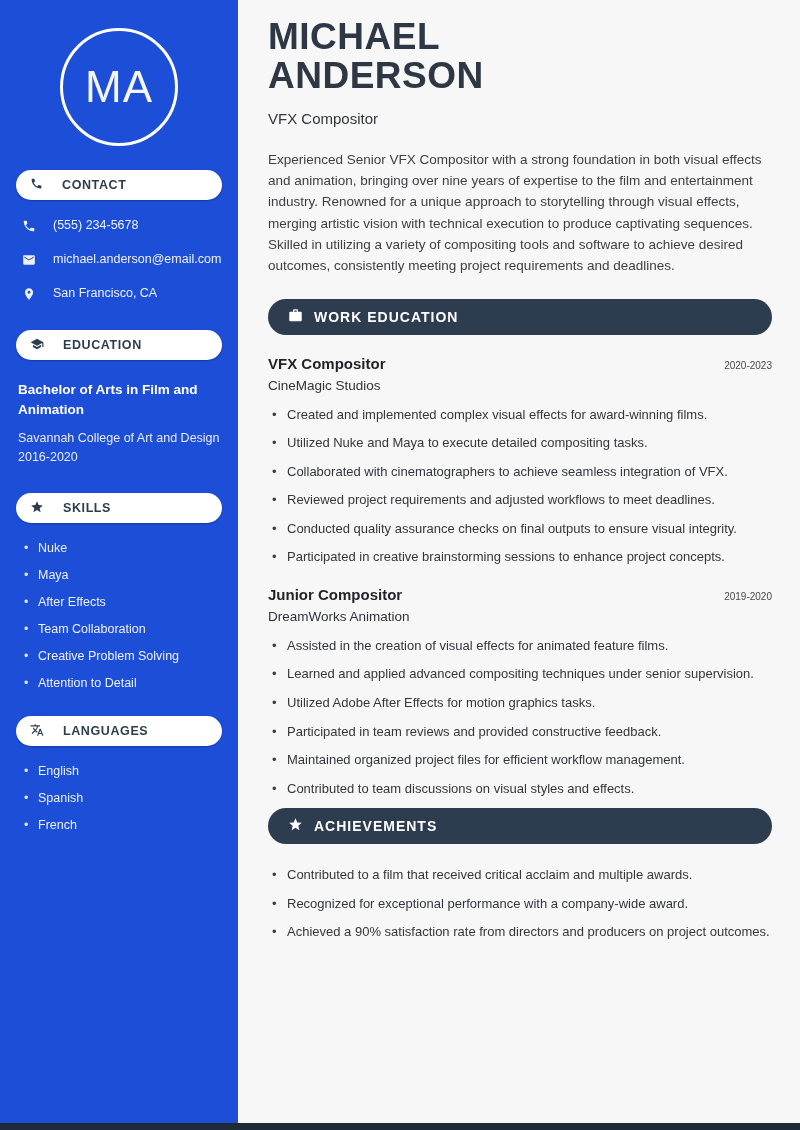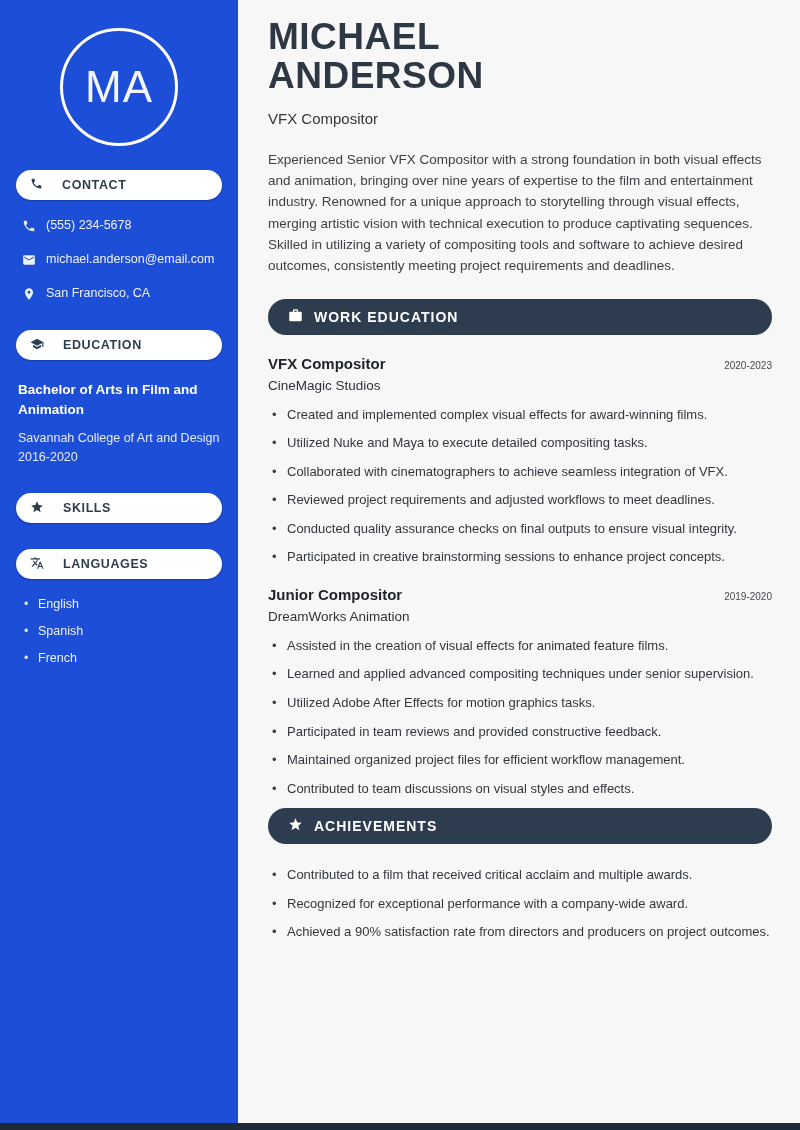--- a/index.html
+++ b/index.html
@@ -35,21 +35,21 @@
     border-radius: 16px;
     height: 30px;
     display: flex; align-items: center; gap: 19px;
     padding: 4px 14px;
     font-weight: bold; font-size: 12.5px; letter-spacing: 0.6px;
     box-shadow: 0 1px 2px rgba(0,0,0,0.25);
   }
   .side-pill svg { flex: 0 0 auto; }
   .contact-list { list-style: none; margin: 18px 0 0 0; padding: 0 0 0 6px; }
   .contact-list li {
-    display: flex; align-items: flex-start; gap: 10px;
+    display: flex; align-items: flex-start; gap: 17px;
     font-size: 12.5px; color: #eef1f4;
     margin-bottom: 16px;
   }
   .contact-list li svg { flex: 0 0 auto; margin-top: 1px; }
   .edu-degree {
     font-weight: bold; font-size: 13.5px; line-height: 1.5;
     color: #ffffff; margin: 20px 0 8px 2px;
   }
   .edu-school, .edu-years {
     font-size: 12.5px; color: #e8ebee; line-height: 1.55; margin-left: 2px;
@@ -172,20 +172,28 @@
       <div class="edu-years">2016-2020</div>
     </div>
 
     <div class="side-section">
       <div class="side-pill">
         <span><svg width="14" height="14" viewBox="0 0 24 24" fill="currentColor">
               <path d="M12 17.27L18.18 21l-1.64-7.03L22 9.24l-7.19-.61L12 2 9.19 8.63 2 9.24l5.46 4.73L5.82 21z"></path>
             </svg></span>
         <span>SKILLS</span>
       </div>
+      <ul class="side-list">
+        <li>Nuke</li>
+        <li>Maya</li>
+        <li>After Effects</li>
+        <li>Team Collaboration</li>
+        <li>Creative Problem Solving</li>
+        <li>Attention to Detail</li>
+      </ul>
     </div>
 
     <div class="side-section">
       <div class="side-pill">
         <span><svg width="14" height="14" viewBox="0 0 24 24" fill="currentColor">
               <path d="M12.87 15.07l-2.54-2.51.03-.03c1.74-1.94 2.98-4.17 3.71-6.53H17V4h-7V2H8v2H1v1.99h11.17C11.5 7.92 10.44 9.75 9 11.35 8.07 10.32 7.3 9.19 6.69 8h-2c.73 1.63 1.73 3.17 2.98 4.56l-5.09 5.02L4 19l5-5 3.11 3.11.76-2.04zM18.5 10h-2L12 22h2l1.12-3h4.75L21 22h2l-4.5-12zm-2.62 7l1.62-4.33L19.12 17h-3.24z"></path>
             </svg></span>
         <span>LANGUAGES</span>
       </div>
       <ul class="side-list">

